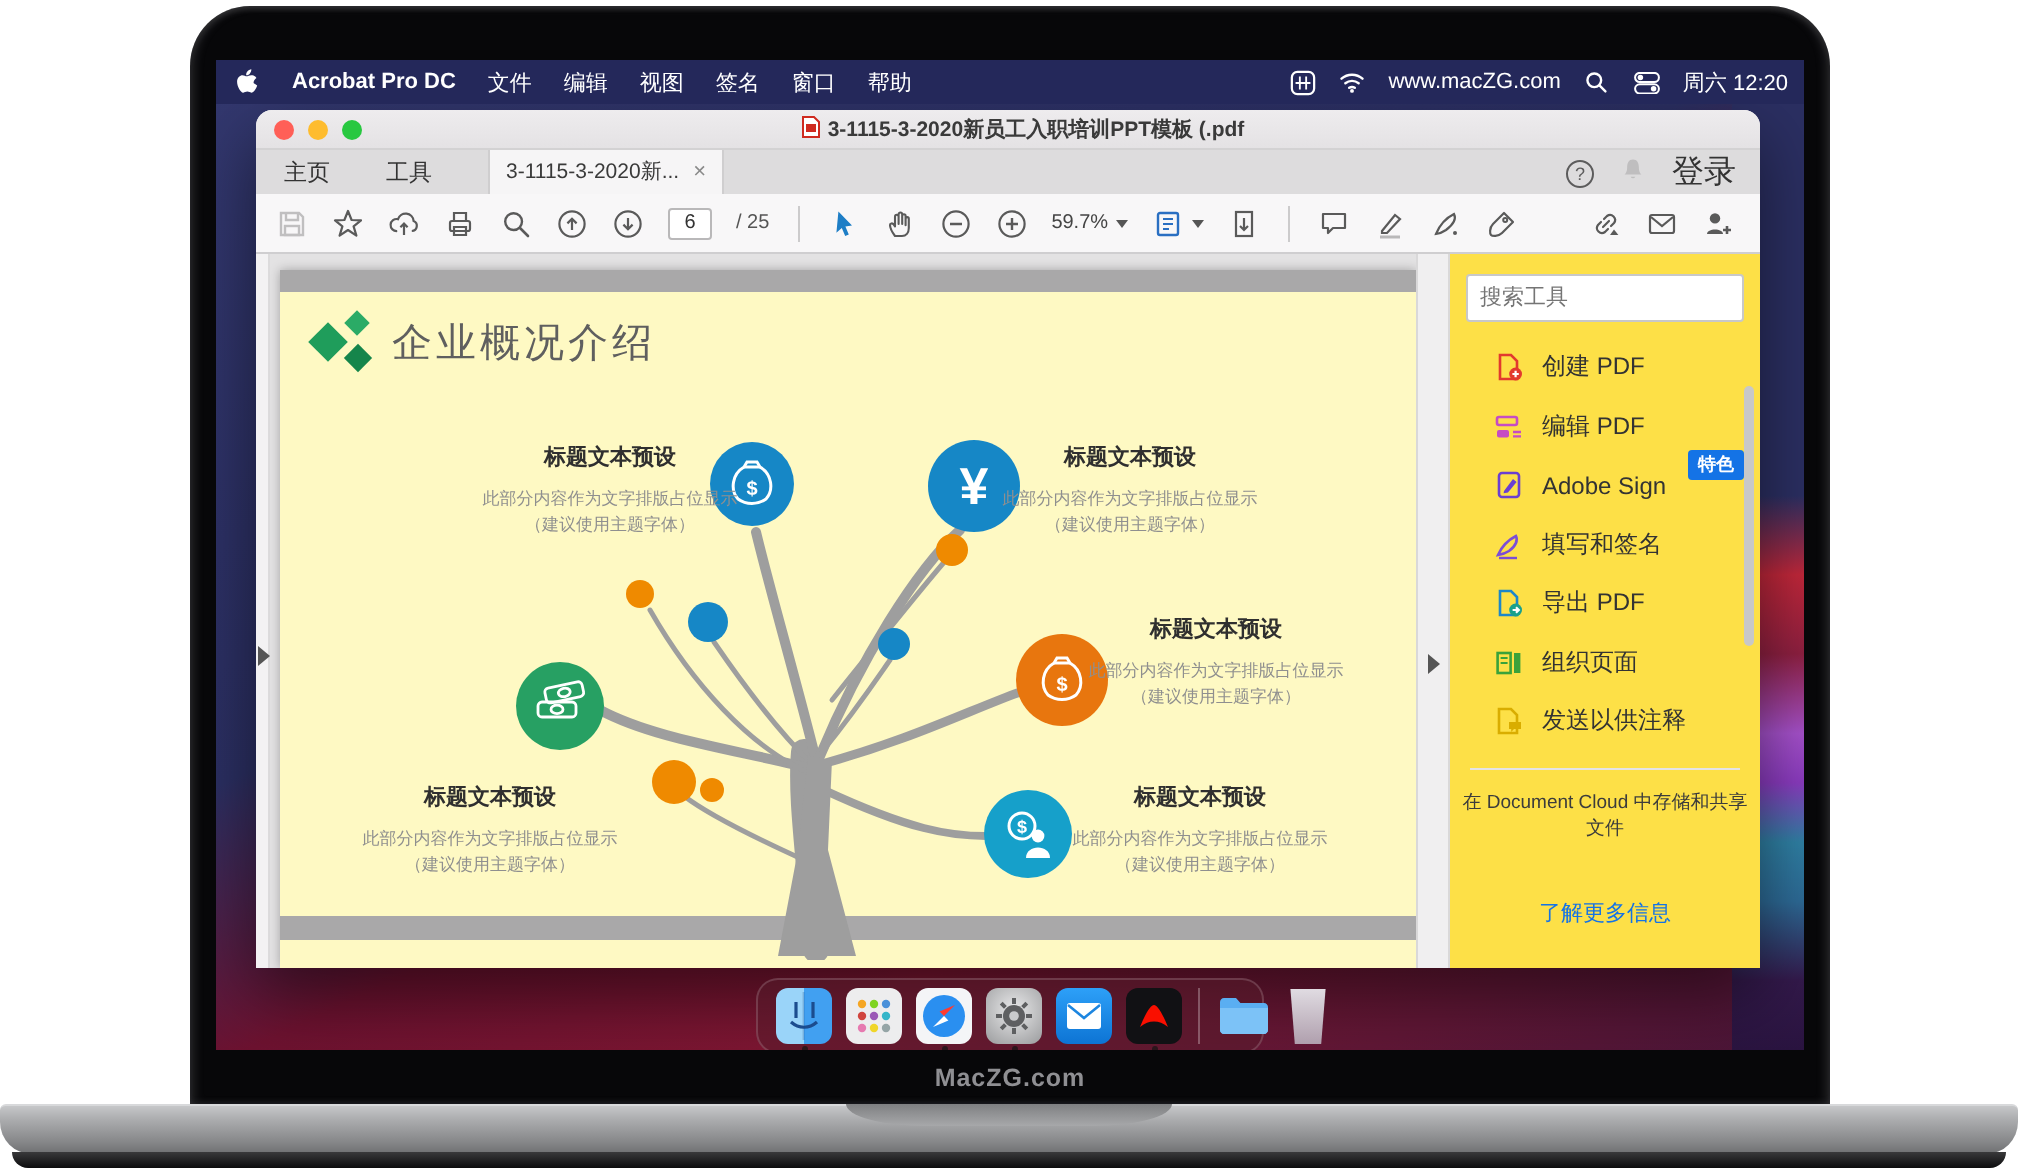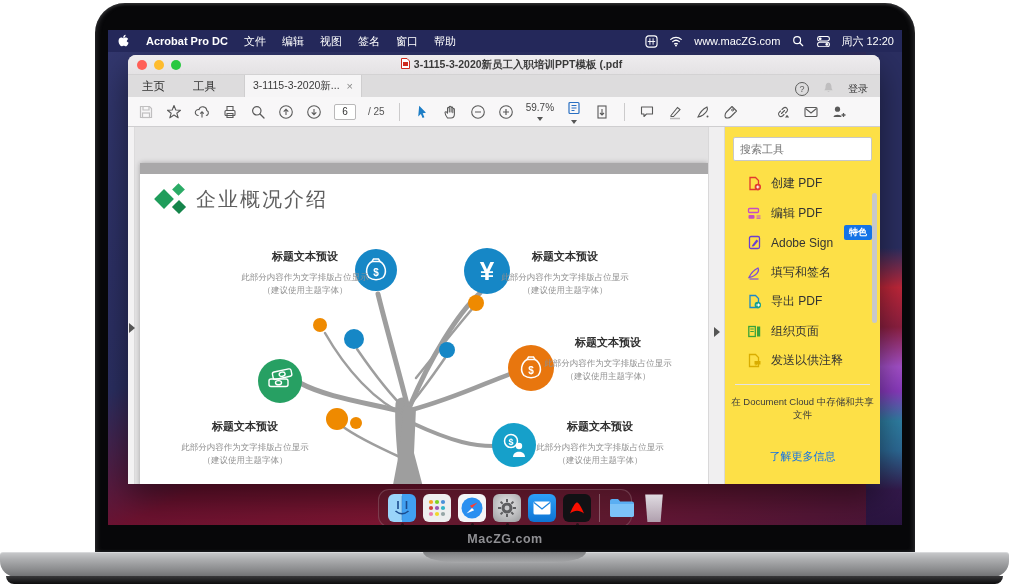--- a/index.html
+++ b/index.html
@@ -54,34 +54,34 @@
   .help-circ { width:14px; height:14px; border:1.3px solid #5c5c5c; border-radius:50%;
                font-size:9px; color:#5c5c5c; display:flex; align-items:center; justify-content:center; }
 
   .toolbar { height:30px; background:#f8f7f8; border-bottom:1px solid #cfced0;
              display:flex; align-items:center; padding:0 10px; gap:12px; }
   .tb-ic { width:16px; height:16px; flex:0 0 auto; display:inline-flex; }
   .tb-div { width:1px; height:18px; background:#cccbcc; margin:0 2px; }
   .pagebox { width:22px; height:16px; border:1px solid #b9b8b9; border-radius:2px; background:#fff;
              font-size:10px; color:#333; display:flex; align-items:center; justify-content:center; }
   .pagetotal { font-size:10px; color:#555; }
-  .zoomctl { font-size:10px; color:#444; display:flex; align-items:center; gap:4px;flex-direction:column; }
+  .zoomctl { font-size:10px; color:#444; display:flex; align-items:center; gap:4px; }
   .caret { width:0; height:0; border-left:3.5px solid transparent; border-right:3.5px solid transparent; border-top:4px solid #555; }
 
   .content { flex:1; display:flex; min-height:0; }
   .doc-area { width:580px; position:relative; background:#e3e2e3; overflow:hidden; }
   .nav-strip { position:absolute; left:0; top:0; bottom:0; width:7px; background:#f3f2f3; border-right:1px solid #dcdbdc; }
   .pane-arrow { width:0; height:0; border-top:5px solid transparent; border-bottom:5px solid transparent; border-left:6px solid #555; }
   .arrow-left { position:absolute; left:1px; top:196px; z-index:2; }
   .divider-col { width:17px; background:#f0eff0; border-left:1px solid #d9d8d9; border-right:1px solid #d9d8d9;
                  display:flex; justify-content:center; }
   .divider-col .pane-arrow { margin-top:200px; }
 
   
-  .page { position:absolute; left:12px; top:8px; right:0; height:349px; background:#ffffff; box-shadow:0 0 5px rgba(0,0,0,.28);margin-top:28px; }
+  .page { position:absolute; left:12px; top:8px; right:0; height:349px; background:#fef9c3; box-shadow:0 0 5px rgba(0,0,0,.28); }
   .bar-top { position:absolute; left:0; right:0; top:0; height:11px; background:#a9a8a9; }
   .bar-bot { position:absolute; left:0; right:0; top:323px; height:12px; background:#a9a8a9; }
   .slide-head { position:absolute; left:16px; top:20px; display:flex; align-items:center; gap:10px; }
   .logo { position:relative; width:30px; height:32px; }
   .logo i { position:absolute; display:block; background:#22a05e; transform:rotate(45deg); }
   .logo .d1 { width:14px; height:14px; left:1px; top:9px; background:#1f9d5b; }
   .logo .d2 { width:9px; height:9px; left:18px; top:2px; background:#2bab66; }
   .logo .d3 { width:10px; height:10px; left:18px; top:19px; background:#15854b; }
   .slide-title { font-size:20px; color:#5f5f5f; letter-spacing:2px; }
   .tblock { position:absolute; text-align:center; }
@@ -208,21 +208,21 @@
           <span class="x">×</span>
         </div>
         <div class="tab-right">
           <div class="help-circ">?</div>
           <span>
             <svg width="13" height="14" viewBox="0 0 16 17">
                 <path d="M8 2C5.4 2 4.4 4.2 4.4 6.8 4.4 9.6 3.4 10.7 2.8 11.3H13.2C12.6 10.7 11.6 9.6 11.6 6.8 11.6 4.2 10.6 2 8 2Z" fill="#bfbebf"></path>
                 <path d="M6.6 12.6a1.5 1.5 0 0 0 2.8 0z" fill="#bfbebf"></path>
               </svg>
           </span>
-          <span style="font-size:10px;">登录</span>
+          <span style="font-size:16px;">登录</span>
         </div>
       </div>
 
       <div class="toolbar">
         <span class="tb-ic">
             <svg viewBox="0 0 16 16">
               <path d="M2.5 2.5h9l2 2v9h-11z" fill="none" stroke="#c0bfc0" stroke-width="1.2"></path>
               <path d="M5 2.5v3.5h6V2.5" fill="none" stroke="#c0bfc0" stroke-width="1.2"></path>
               <rect x="4.5" y="9" width="7" height="4.5" fill="none" stroke="#c0bfc0" stroke-width="1.2"></rect>
             </svg>

